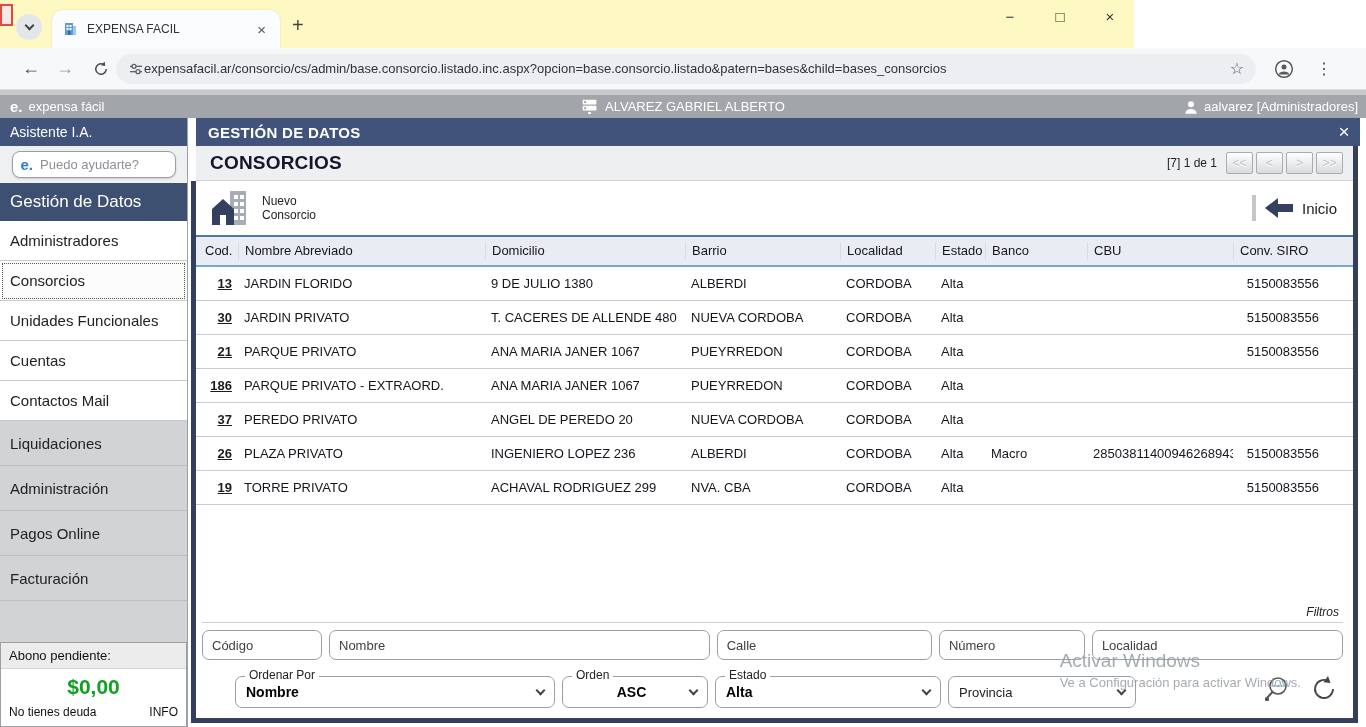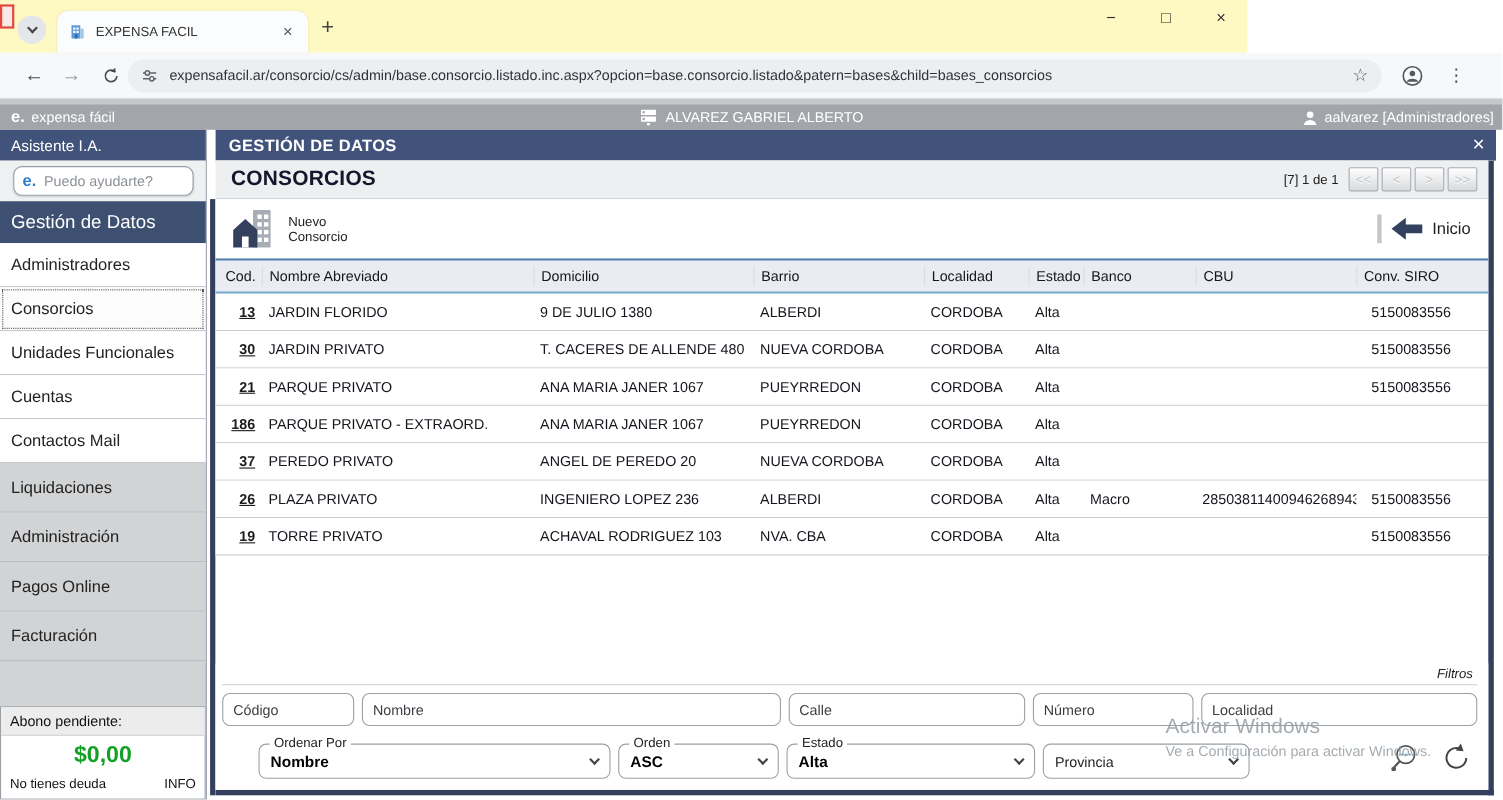--- a/index.html
+++ b/index.html
@@ -16,21 +16,21 @@
   .tab-title { font-size:12px; color:#333; margin-left:9px; flex:1; white-space:nowrap; overflow:hidden; }
   .tab-close { color:#555; font-size:15px; line-height:1; padding:2px 4px; cursor:default; }
   .newtab { position:absolute; left:292px; top:14px; font-size:20px; color:#444; }
   .wincontrols { position:absolute; right:14px; top:8px; display:flex; gap:30px; color:#333; font-size:15px; }
   .wincontrols span { width:20px; text-align:center; }
 
   .toolbar { position:absolute; left:0; top:48px; width:1366px; height:42px; background:#f7f8f9; border-bottom:1px solid #dadcdf; display:flex; align-items:center; }
   .navbtn { font-size:18px; color:#4a4d51; width:34px; text-align:center; }
   .navbtn.fwd { color:#9aa0a5; }
   .urlbar { margin-left:6px; width:1140px; height:30px; background:#eceef2; border-radius:15px; display:flex; align-items:center; padding:0 12px; }
-  .urltext { font-size:13px; color:#2f3337; margin-left:10px; flex:1; white-space:nowrap; overflow:hidden; }
+  .urltext { font-size:13px; color:#2f3337; flex:1; white-space:nowrap; overflow:hidden; }
   .star { font-size:16px; color:#55585c; margin-left:8px; }
   .chromeicons { display:flex; align-items:center; gap:22px; margin-left:18px; }
   .kebab { font-size:16px; color:#444; }
 
   
   .appbar { position:absolute; left:0; top:90px; width:1366px; height:28px; background:#a2a6ab; border-top:5px solid #c6c9cc; color:#fff; display:flex; align-items:center; font-size:13px; }
   .elogo-w { font-weight:bold; font-size:15px; margin:0 6px 0 10px; }
   .appbar-center { position:absolute; left:50%; transform:translateX(-50%); display:flex; align-items:center; gap:7px; }
   .appbar-right { position:absolute; right:8px; display:flex; align-items:center; gap:5px; }
 
@@ -81,21 +81,21 @@
   .filters-label { text-align:right; font-size:12px; font-style:italic; color:#222; padding:2px 4px 3px; border-bottom:1px solid #cfd2d5; }
   .f-inputs { display:flex; gap:7px; margin-top:7px; }
   .f-inputs input { height:30px; border:1px solid #9aa0a6; border-radius:7px; padding:0 9px; font-size:13px; color:#222; font-family:"Liberation Sans",sans-serif; outline:none; background:#fff; }
   .f-inputs input::placeholder { color:#3c3f43; opacity:1; }
   .w-codigo{width:120px;} .w-nombre{width:382px;} .w-calle{width:216px;} .w-numero{width:146px;} .w-localidad{width:252px;}
   .f-selects { display:flex; gap:7px; margin-top:16px; align-items:center;padding-left:33px; }
   .fsel { position:relative; height:32px; border:1px solid #9aa0a6; border-radius:7px; display:flex; align-items:center; padding:0 10px; background:#fff; }
   .fsel .flabel { position:absolute; top:-9px; left:9px; background:#fff; padding:0 4px; font-size:12px; color:#222; }
   .fsel .fval { font-size:14px; font-weight:bold; color:#000; flex:1; }
   .fsel.plain .fval { font-weight:normal; color:#222; font-size:13px; }
-  .s-ordenar{width:320px;} .s-orden{width:146px;} .s-estado{width:226px;} .s-prov{width:188px;}
+  .s-ordenar{width:320px;} .s-orden{width:146px;text-align:center;} .s-estado{width:226px;} .s-prov{width:188px;}
   .f-icons { position:absolute; right:14px; bottom:14px; display:flex; gap:18px; align-items:center; }
 
   .watermark { position:absolute; right:52px; bottom:28px; text-align:left; color:#959da3; opacity:.85; pointer-events:none; }
   .wm1 { font-size:19px; }
   .wm2 { font-size:13px; margin-top:3px; }
   svg { display:block; }
 </style>
 </head>
 <body>
 
@@ -321,21 +321,21 @@
         <span class="c c4">ALBERDI</span>
         <span class="c c5">CORDOBA</span>
         <span class="c c6">Alta</span>
         <span class="c c7">Macro</span>
         <span class="c c8">2850381140094626894338</span>
         <span class="c c9">5150083556</span>
       </div>
         <div class="trow">
         <span class="c c1"><a class="codlink">19</a></span>
         <span class="c c2">TORRE PRIVATO</span>
-        <span class="c c3">ACHAVAL RODRIGUEZ 103</span>
+        <span class="c c3">ACHAVAL RODRIGUEZ 299</span>
         <span class="c c4">NVA. CBA</span>
         <span class="c c5">CORDOBA</span>
         <span class="c c6">Alta</span>
         <span class="c c7"></span>
         <span class="c c8"></span>
         <span class="c c9">5150083556</span>
       </div>
       </div>
 
     <div class="filters">

